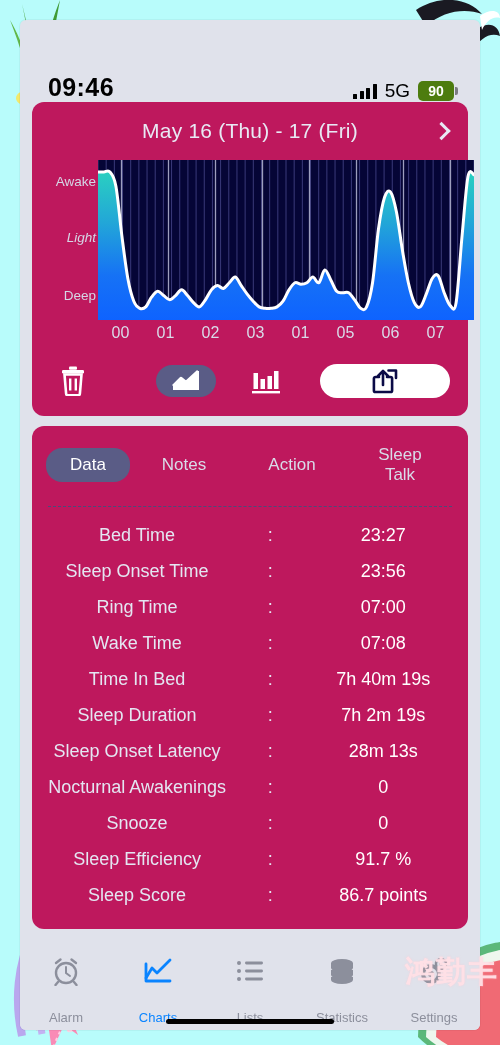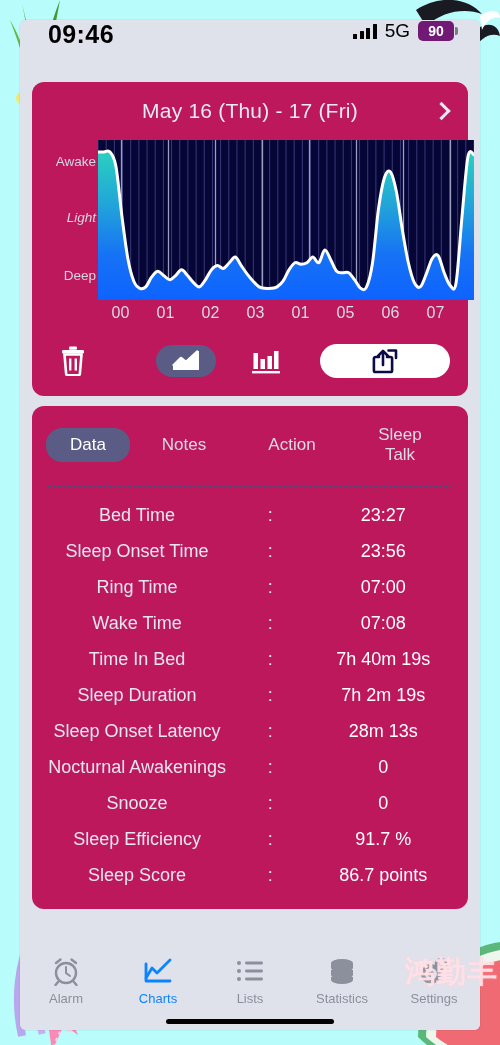--- a/index.html
+++ b/index.html
@@ -32,33 +32,33 @@
     width: 460px; height: 1010px;
     background: #e0e2eb;
     border-radius: 6px;
     overflow: hidden;
     z-index: 4;
     box-shadow: 0 0 0 1px rgba(0,0,0,.04);
   }
 
   
   .statusbar {
-    height: 62px; display: flex; align-items: flex-start;
+    height: 62px; display: flex; align-items: flex-end;
     justify-content: space-between;
-    padding: 0 26px 0 28px; color: #000;
+    padding: 0 26px 0 28px; color: #000; margin-top: 20px;
   }
   .sb-time { font-size: 25px; font-weight: 600; letter-spacing: .4px; }
   .sb-right { display: flex; align-items: center; gap: 8px; }
   .sig { display: flex; align-items: flex-end; gap: 2.5px; height: 15px; }
   .sig i { display: block; width: 4px; background: #000; border-radius: .6px; }
   .sig i:nth-child(1){height:5px} .sig i:nth-child(2){height:8px}
   .sig i:nth-child(3){height:11px} .sig i:nth-child(4){height:15px}
   .sb-net { font-size: 19px; font-weight: 400; }
   .batt {
-    position: relative; width: 36px; height: 20px; background: #701a75;
+    position: relative; width: 36px; height: 20px; background: #4d7c0f;
     border-radius: 5px; display:flex; align-items:center; justify-content:center;
   }
   .batt span { color: #fff; font-size: 14px; font-weight: 700; }
   .batt::after {
     content:''; position:absolute; right:-4px; top:6px; width:3px; height:8px;
     background: rgba(0,0,0,.45); border-radius: 0 2px 2px 0;
   }
 
   
   .card {
@@ -125,21 +125,21 @@
   .row .k { width: 52%; text-align: center; color: #e4e6f2; }
   .row .c { width: 6%; text-align: center; color: #e4e6f2; }
   .row .v { width: 42%; text-align: center; color: #ffffff; }
 
   
   .tabbar {
     position: absolute; left: 0; right: 0; bottom: 0; height: 82px;
     background: #e0e2eb; display: flex; align-items: flex-start;
     padding-top: 8px;
   }
-  .tbi { flex: 1; display: flex; flex-direction: column; align-items: center; gap: 1px; }
+  .tbi { flex: 1; display: flex; flex-direction: column; align-items: center; gap: 20px; }
   .tbi .lbl { font-size: 13px; color: #8c8f9c; }
   .tbi.active .lbl { color: #0a84ff; }
   .home-ind {
     position: absolute; left: 50%; transform: translateX(-50%);
     bottom: 6px; width: 168px; height: 5px; background: #000; border-radius: 3px;
   }
 </style>
 </head>
 <body>
 

